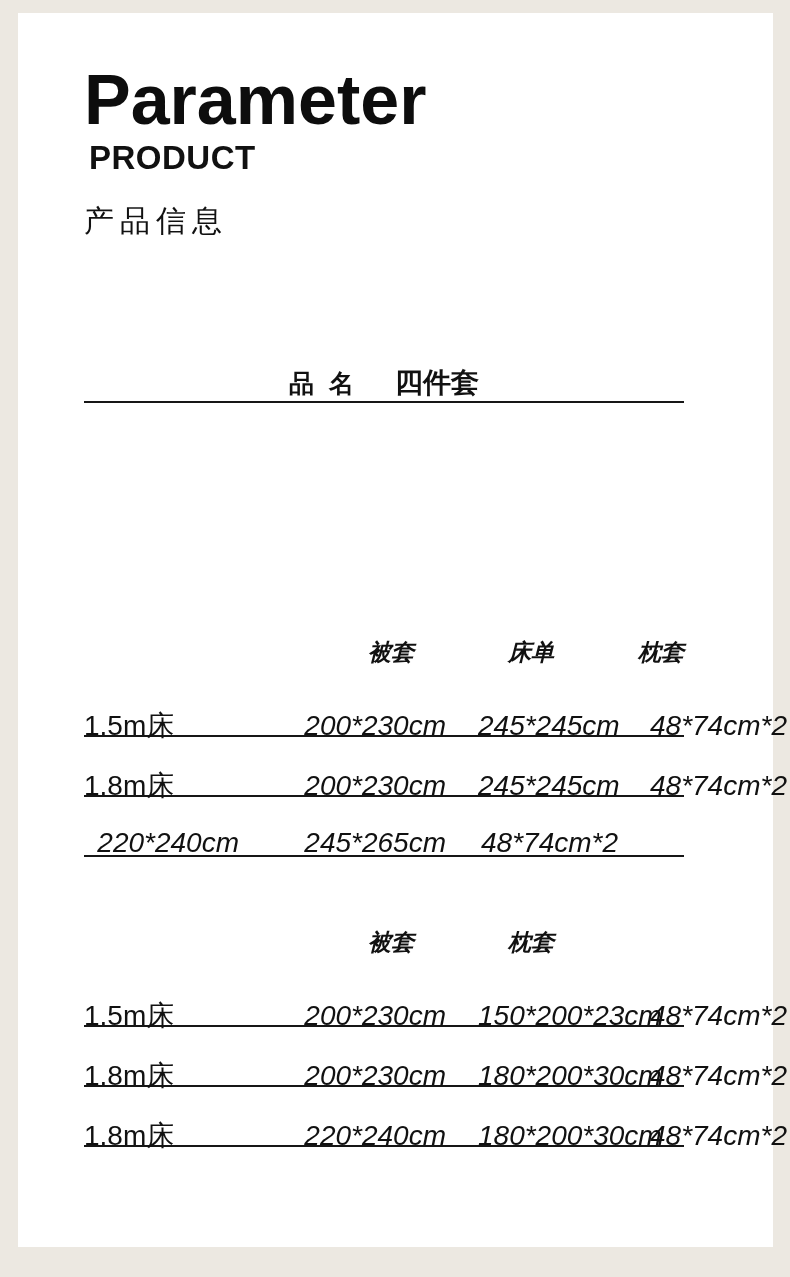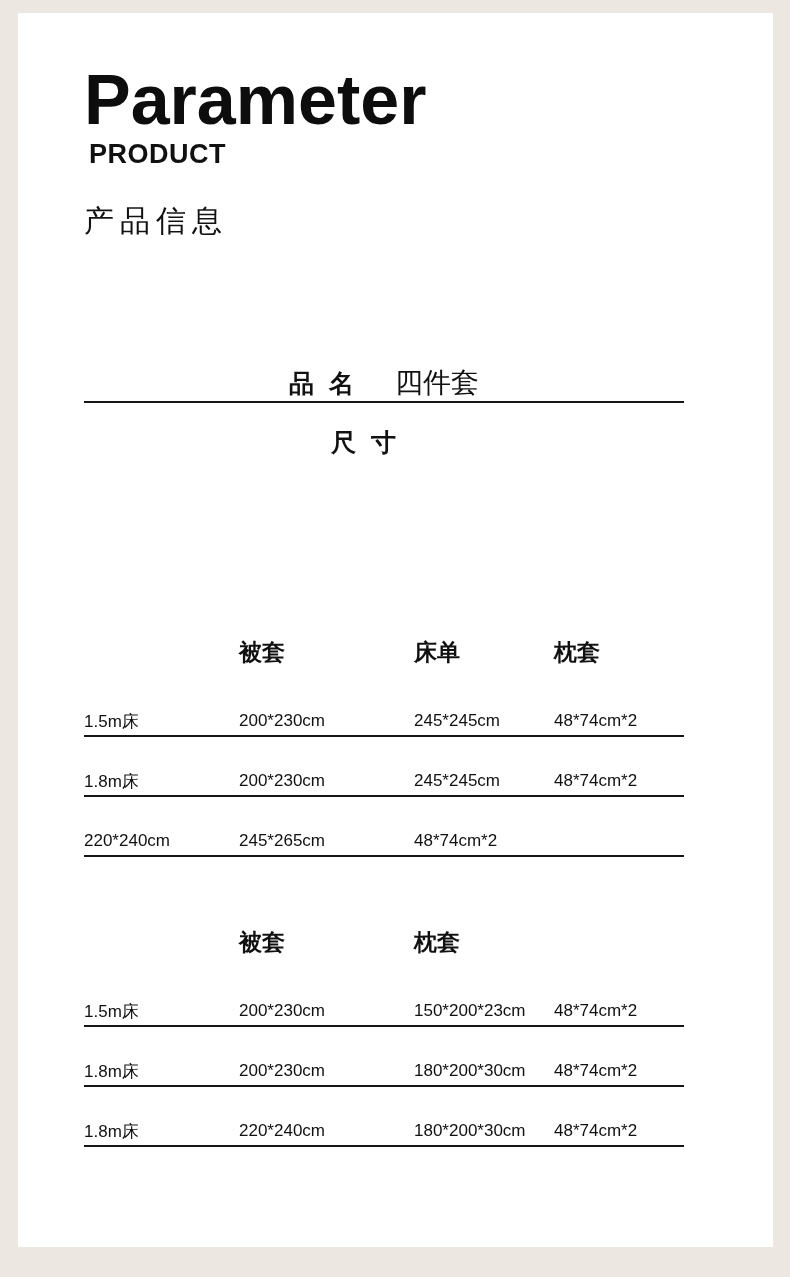--- a/index.html
+++ b/index.html
@@ -19,21 +19,21 @@
     width:755px; height:1234px;
     background:var(--card);
   }
   .title{
     position:absolute; left:66px; top:52px;
     font-size:70px; font-weight:700; line-height:1;
     color:#0d0d0d; white-space:nowrap;
   }
   .subtitle-en{
     position:absolute; left:71px; top:128px;
-    font-size:27px; font-weight:700; letter-spacing:0.5px;
+    font-size:33px; font-weight:700; letter-spacing:0.5px;
     line-height:1; white-space:nowrap;
   }
   .subtitle-cn{
     position:absolute; left:66px; top:190px;
     font-size:30px; font-weight:400; letter-spacing:6px;
     line-height:1.2; white-space:nowrap;
   }
   .attrs{
     position:absolute; left:66px; top:352px; width:600px;
   }
@@ -41,61 +41,58 @@
     height:38px; margin-bottom:20px;
     border-bottom:2px solid var(--rule);
     display:flex; justify-content:center; align-items:center;
   }
   .attr-row.no-rule{ border-bottom:none; }
   .attr-label{
     font-size:25px; font-weight:700; letter-spacing:0.6em;
     white-space:nowrap;
   }
   .attr-value{
-    font-size:28px; font-weight:400; white-space:nowrap;margin-left:26px;
+    font-size:28px; font-weight:700; white-space:nowrap;margin-left:26px;
   }
   .size-table{
     position:absolute; left:66px; width:600px;
   }
   .size-table.t1{ top:624px; }
   .size-table.t2{ top:914px; }
   .srow{
     display:grid;
     grid-template-columns:155px 175px 140px 130px;
     align-items:center;
   }
   .thead{
     height:26px; font-size:23px; font-weight:700;
   }
   .trow{
-    height:30px; font-size:17px; font-weight:400;
+    height:30px; font-size:28px; font-weight:400;
     border-bottom:2px solid var(--rule);
     margin-top:30px;
+    gap:32px;
   }
   .trow.first{ margin-top:44px; }
   .c0{ text-align:left; white-space:nowrap; }
-  .c1,.c2,.c3{ text-align:left; white-space:nowrap; }
+  .c1,.c2,.c3{ text-align:right; white-space:nowrap;font-style:italic; }
 </style>
 </head>
 <body>
 
 <div class="card">
 
   <div class="title">Parameter</div>
   <div class="subtitle-en">PRODUCT</div>
   <div class="subtitle-cn">产品信息</div>
 
   <div class="attrs">
     <div class="attr-row">
       <span class="attr-label">品名</span>
       <span class="attr-value">四件套</span>
-    </div>
-    <div class="attr-row no-rule">
-      <span class="attr-label">尺寸</span>
-      <span class="attr-value"></span>
     </div>
   </div>
 
   <div class="size-table t1">
     <div class="srow thead">
       <span class="c0"></span>
       <span class="c1">被套</span>
       <span class="c2">床单</span>
       <span class="c3">枕套</span>
     </div>

